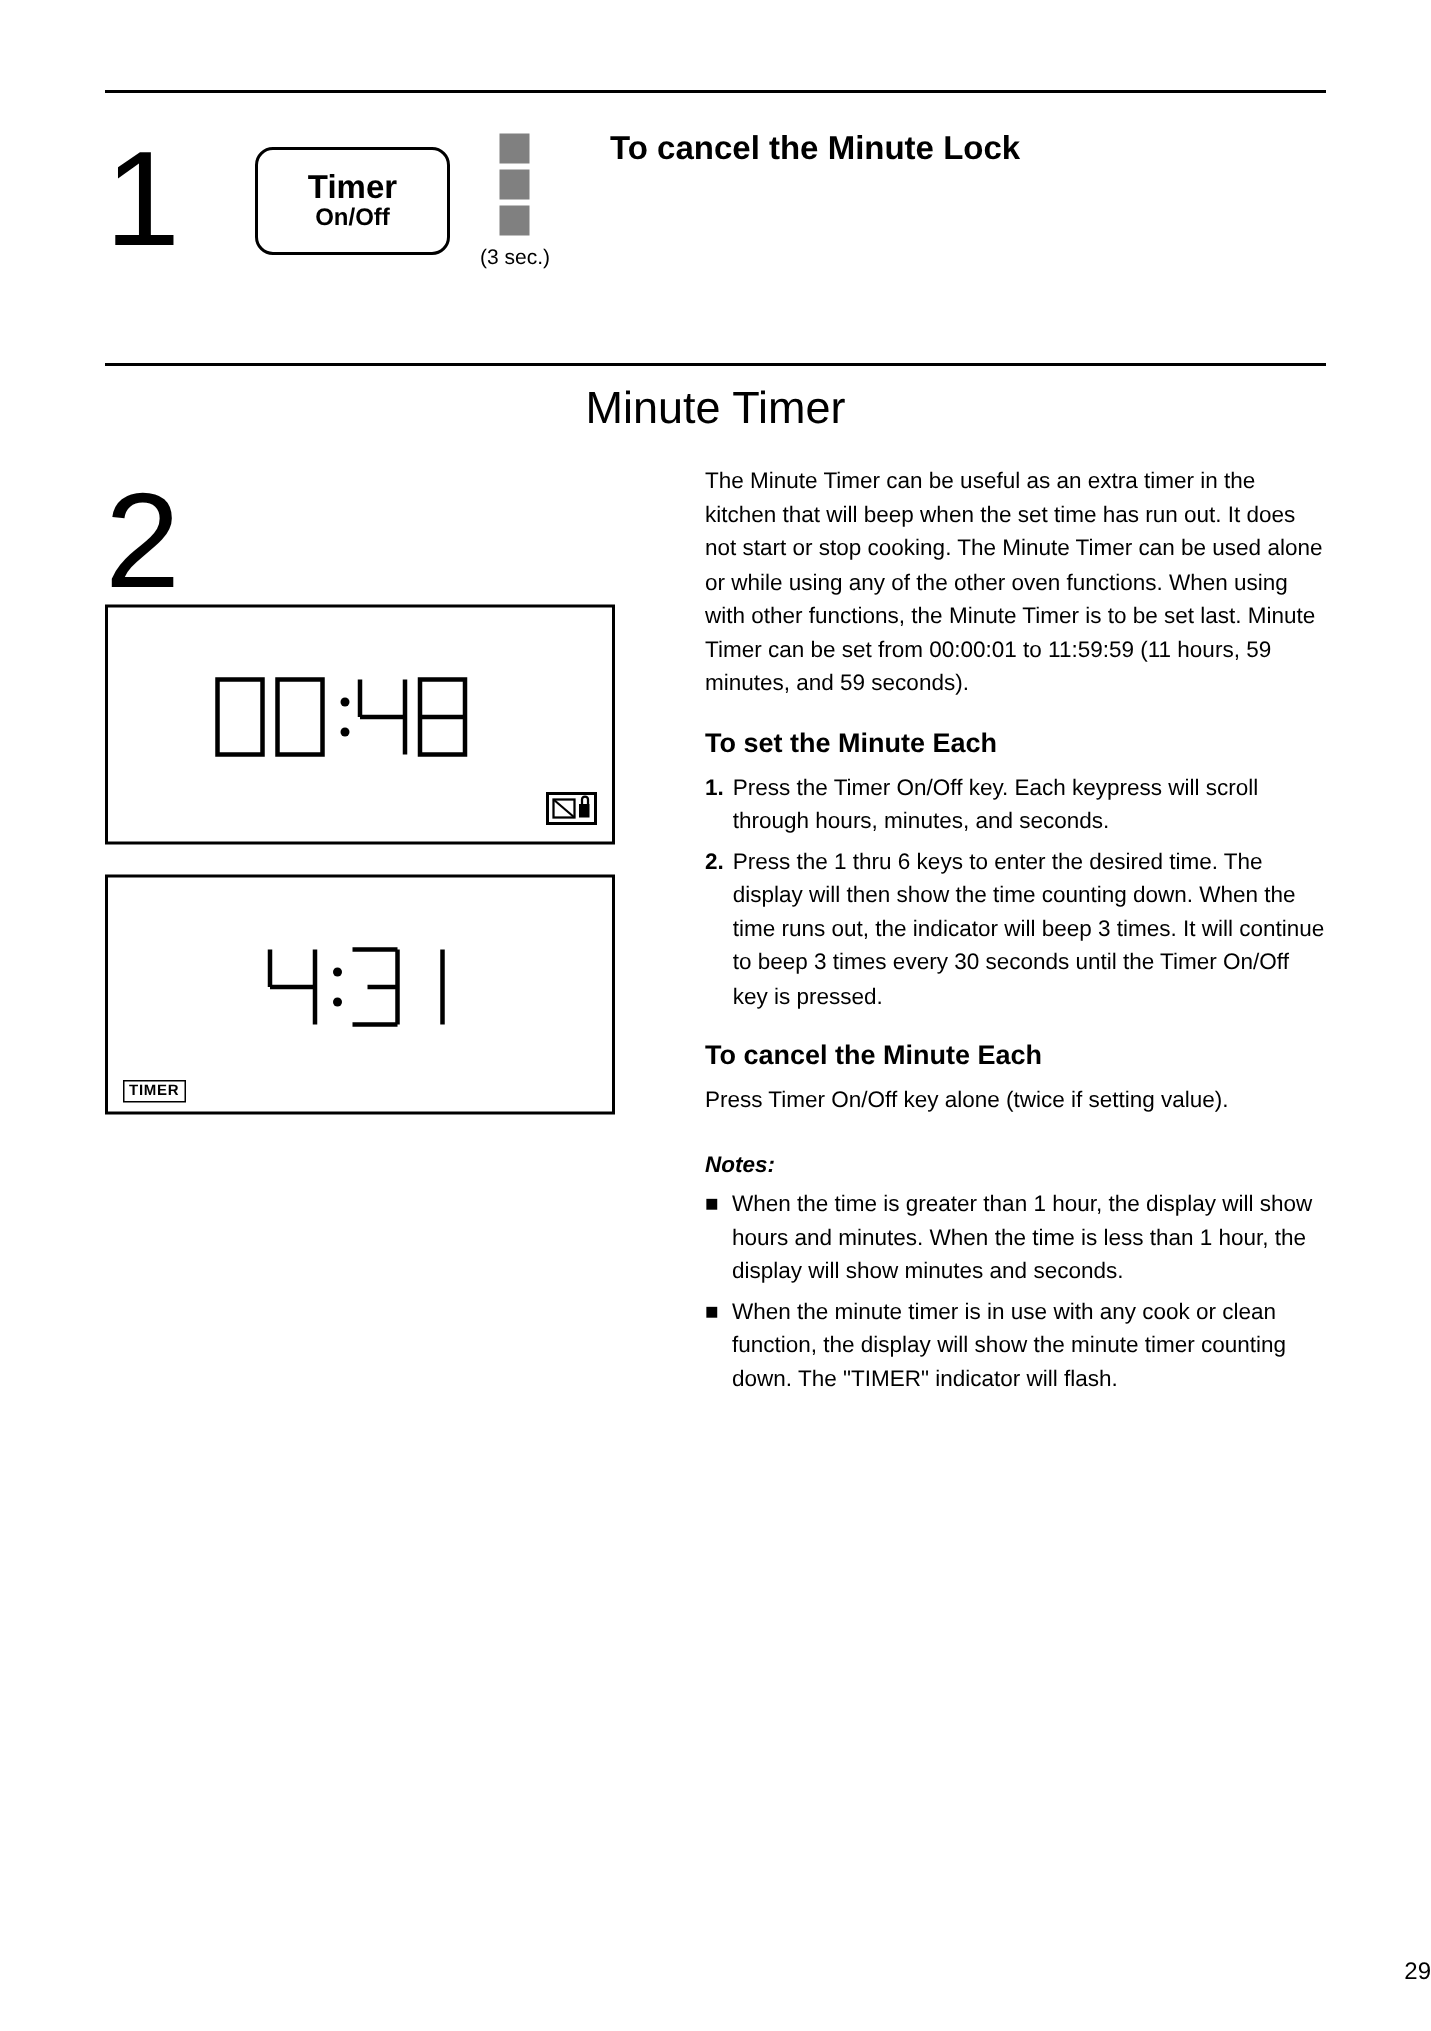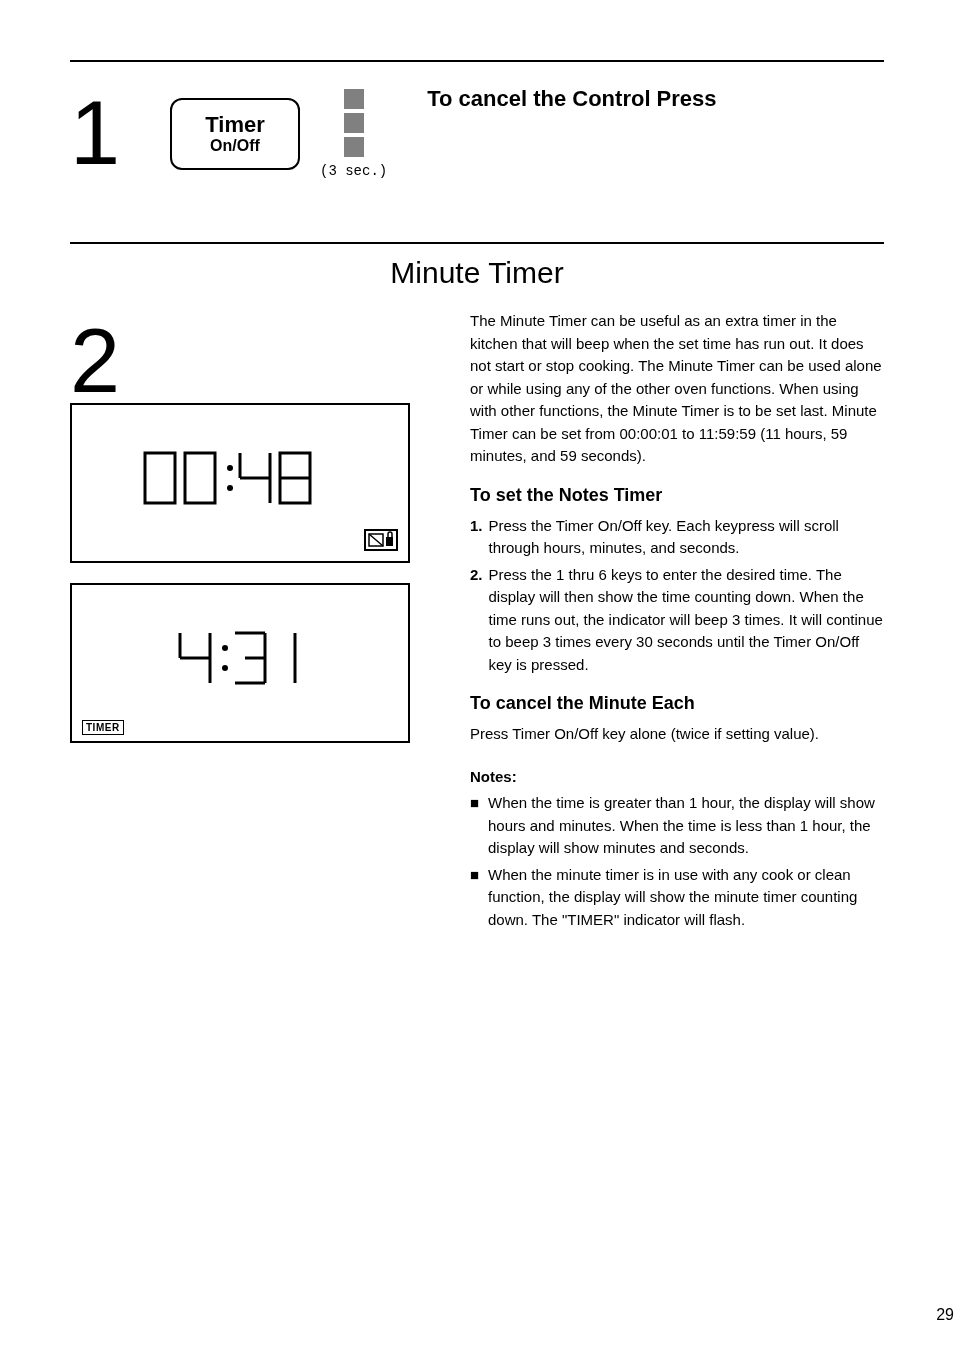--- a/index.html
+++ b/index.html
@@ -57,52 +57,52 @@
     font-weight: 700;
     border: 1.5px solid #000;
     padding: 1px 3px;
     letter-spacing: 0.5px;
   }
   .row { display: flex; align-items: center; }
   .gap-s { gap: 20px; }
   .content-row { display: flex; align-items: flex-start; gap: 40px; }
   .right-col { flex: 1; font-size: 15px; line-height: 1.5; color: #000; }
   .section-title { font-size: 22px; font-weight: 700; margin-bottom: 10px; }
-  .notes-title { font-size: 15px; font-weight: 700; margin-top: 20px; }
+  .notes-title { font-size: 15px; font-weight: 700; margin-top: 20px; font-style: italic; }
   .bullet { display: flex; gap: 6px; margin-top: 4px; }
   .bullet-mark { min-width: 12px; }
   .heading-num { font-weight: 700; }
   .mtb { margin-top: 14px; margin-bottom: 6px; }
   .page-num { position: absolute; bottom: 30px; left: 0; width: 100%; text-align: right; font-size: 16px; }
 </style>
 </head>
 <body>
 
 <hr class="divider">
 
 <div class="content-row" style="margin-top:20px; min-height:120px;">
 
   <div class="row gap-s">
     <div class="step-label">1</div>
     <div class="button-rect">
       <span class="btn-top">Timer</span>
       <span class="btn-bottom">On/Off</span>
     </div>
-    <div style="display:flex; flex-direction:column; align-items:center; gap:4px;font-family:Liberation Mono, monospace;">
+    <div style="display:flex; flex-direction:column; align-items:center; gap:4px;">
       <div class="grey-stack">
         <div class="grey-sq"></div>
         <div class="grey-sq"></div>
         <div class="grey-sq"></div>
       </div>
       <span style="font-size:14px;">(3 sec.)</span>
     </div>
   </div>
 
   <div class="right-col">
-    <div class="section-title">To cancel the Control Press</div>
+    <div class="section-title">To cancel the Minute Lock</div>
   </div>
 </div>
 
 <hr class="divider" style="margin-top:40px;">
 <div style="font-size:30px; font-weight:400; margin:12px 0;text-align:center;">Minute Timer</div>
 
 <div class="content-row" style="margin-top:20px;">
 
   <div style="display:flex; flex-direction:column; gap:20px;">
     <div class="row gap-s">
@@ -173,21 +173,21 @@
 
       <div class="lcd-badge-bl">
         <span class="timer-text-badge">TIMER</span>
       </div>
     </div>
   </div>
 
   <div class="right-col">
     <div>The Minute Timer can be useful as an extra timer in the kitchen that will beep when the set time has run out. It does not start or stop cooking. The Minute Timer can be used alone or while using any of the other oven functions. When using with other functions, the Minute Timer is to be set last. Minute Timer can be set from 00:00:01 to 11:59:59 (11 hours, 59 minutes, and 59 seconds).</div>
 
-    <div class="section-title mtb" style="font-size:18px;">To set the Notes Timer</div>
+    <div class="section-title mtb" style="font-size:18px;">To set the Minute Each</div>
 
     <div class="bullet">
       <span class="heading-num">1.</span>
       <span>Press the Timer On/Off key. Each keypress will scroll through hours, minutes, and seconds.</span>
     </div>
     <div class="bullet">
       <span class="heading-num">2.</span>
       <span>Press the 1 thru 6 keys to enter the desired time. The display will then show the time counting down. When the time runs out, the indicator will beep 3 times. It will continue to beep 3 times every 30 seconds until the Timer On/Off key is pressed.</span>
     </div>
 

